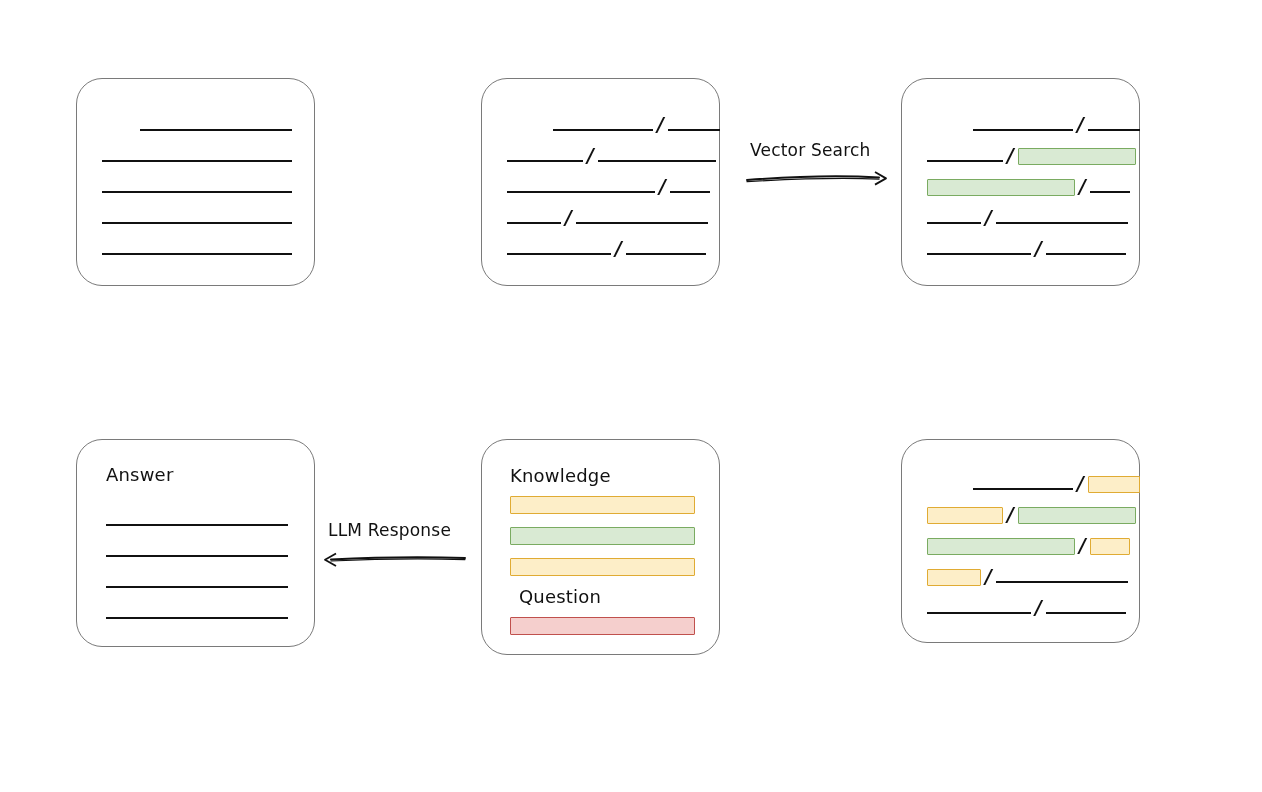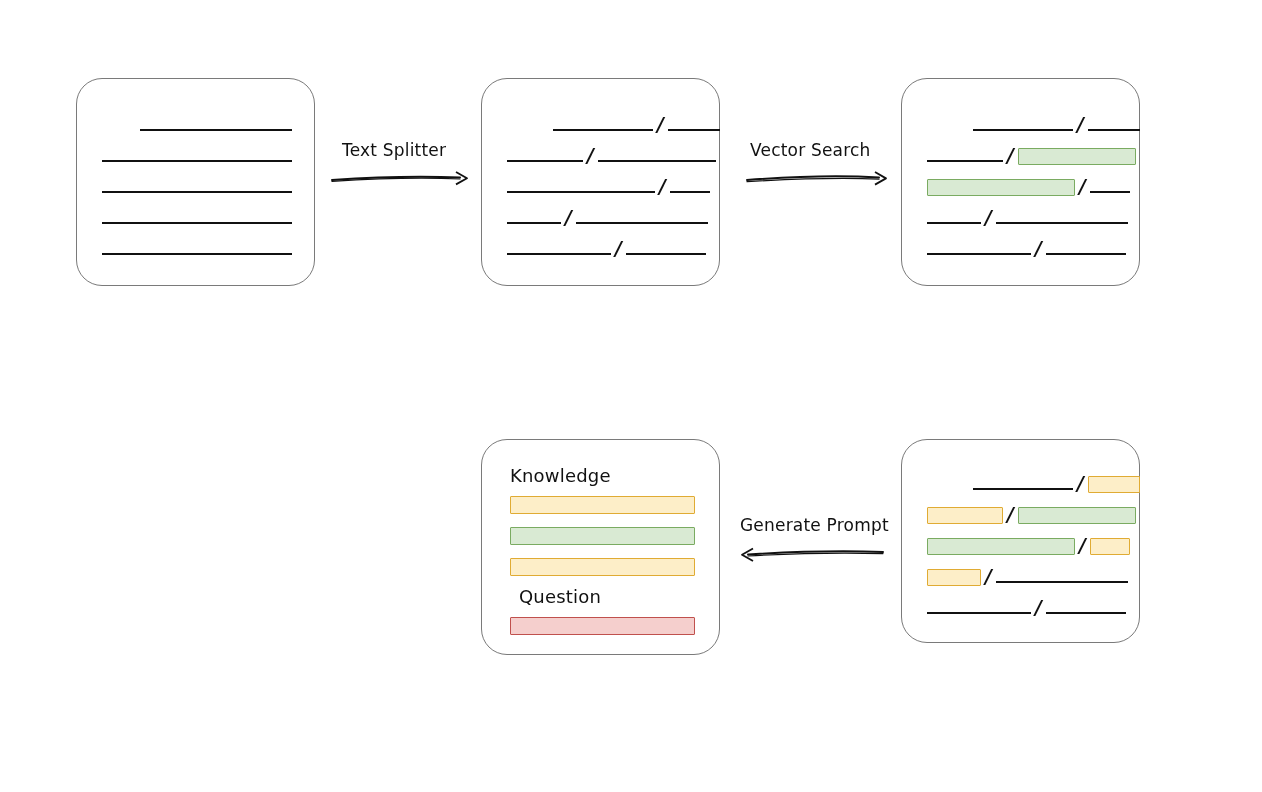--- a/index.html
+++ b/index.html
@@ -136,28 +136,20 @@
         </div>
         <div class="row" style="left: 25px; top: 131px;">
           <span class="seg" style="width: 190px;"></span>
         </div>
         <div class="row" style="left: 25px; top: 162px;">
           <span class="seg" style="width: 190px;"></span>
         </div>
       </div>
   </div>
 
-  <div class="arrow-group" style="left:330px; top:140px; width:140px; height:50px;">
-    <div class="arrow-label" style="left:12px; top:0px;">Text Splitter</div>
-    <svg class="arrow-svg" style="left:0px; top:28px;" width="140" height="22" viewBox="0 0 140 22">
-      <path d="M2,12 C45,9 95,8 130,9.5" stroke="#111" stroke-width="2" fill="none" stroke-linecap="round"></path>
-      <path d="M2,13.4 C45,10.6 95,9.4 130,11" stroke="#111" stroke-width="1.2" fill="none" stroke-linecap="round"></path>
-      <path d="M126,4 L137,10.2 L126,16.4" stroke="#111" stroke-width="1.8" fill="none" stroke-linejoin="round"></path>
-    </svg>
-  </div>
 
   <div class="card" style="left:481px; top:78px; width:239px; height:208px;">
     <div class="doc-rows">
         <div class="row" style="left: 71px; top: 38px;">
           <span class="seg" style="width: 100px;"></span>
           <span class="slash">/</span>
           <span class="seg" style="width: 52px;"></span>
         </div>
         <div class="row" style="left: 25px; top: 69px;">
           <span class="seg" style="width: 76px;"></span>
@@ -215,42 +207,59 @@
         </div>
         <div class="row" style="left: 25px; top: 162px;">
           <span class="seg" style="width: 104px;"></span>
           <span class="slash">/</span>
           <span class="seg" style="width: 80px;"></span>
         </div>
       </div>
   </div>
 
 
-
+  <div class="card" style="left:76px; top:439px; width:239px; height:208px;">
+    <div class="card-heading" style="left:29px; top:24px;">Answer</div>
+    <div class="doc-rows">
+        <div class="row" style="left: 29px; top: 72px;">
+          <span class="seg" style="width: 182px;"></span>
+        </div>
+        <div class="row" style="left: 29px; top: 103px;">
+          <span class="seg" style="width: 182px;"></span>
+        </div>
+        <div class="row" style="left: 29px; top: 134px;">
+          <span class="seg" style="width: 182px;"></span>
+        </div>
+        <div class="row" style="left: 29px; top: 165px;">
+          <span class="seg" style="width: 182px;"></span>
+        </div>
+      </div>
+  </div>
+
+  <div class="arrow-group" style="left:322px; top:520px; width:145px; height:50px;">
+    <div class="arrow-label" style="left:6px; top:0px;">LLM Response</div>
+    <svg class="arrow-svg" style="left:0px; top:28px;" width="145" height="22" viewBox="0 0 145 22">
+      <path d="M143,10 C100,8.5 48,9.5 9,11.5" stroke="#111" stroke-width="2" fill="none" stroke-linecap="round"></path>
+      <path d="M143,11.6 C100,10.4 48,11.2 9,13" stroke="#111" stroke-width="1.2" fill="none" stroke-linecap="round"></path>
+      <path d="M14,5.5 L3,11.8 L14,18" stroke="#111" stroke-width="1.8" fill="none" stroke-linejoin="round"></path>
+    </svg>
+  </div>
 
   <div class="card" style="left:481px; top:439px; width:239px; height:216px;">
     <div class="card-heading" style="left:28px; top:25px;">Knowledge</div>
 
     <div class="bar yellow" style="left:28px; top:56px; width:185px;"></div>
     <div class="bar green" style="left:28px; top:87px; width:185px;"></div>
     <div class="bar yellow" style="left:28px; top:118px; width:185px;"></div>
 
     <div class="card-heading" style="left:28px; top:146px;margin-left:9px;">Question</div>
 
     <div class="bar red" style="left:28px; top:177px; width:185px;"></div>
   </div>
 
-  <div class="arrow-group" style="left:740px; top:515px; width:145px; height:50px;">
-    <div class="arrow-label" style="left:0px; top:0px;">Generate Prompt</div>
-    <svg class="arrow-svg" style="left:0px; top:28px;" width="145" height="22" viewBox="0 0 145 22">
-      <path d="M143,9 C100,7.5 48,9 8,11.5" stroke="#111" stroke-width="2" fill="none" stroke-linecap="round"></path>
-      <path d="M143,10.6 C100,9.4 48,10.7 8,13" stroke="#111" stroke-width="1.2" fill="none" stroke-linecap="round"></path>
-      <path d="M13,5.5 L2,11.8 L13,18" stroke="#111" stroke-width="1.8" fill="none" stroke-linejoin="round"></path>
-    </svg>
-  </div>
 
   <div class="card" style="left:901px; top:439px; width:239px; height:204px;">
     <div class="doc-rows">
         <div class="row" style="left: 71px; top: 36px;">
           <span class="seg" style="width: 100px;"></span>
           <span class="slash">/</span>
           <span class="chip yellow" style="width: 52px;"></span>
         </div>
         <div class="row" style="left: 25px; top: 67px;">
           <span class="chip yellow" style="width: 76px;"></span>

